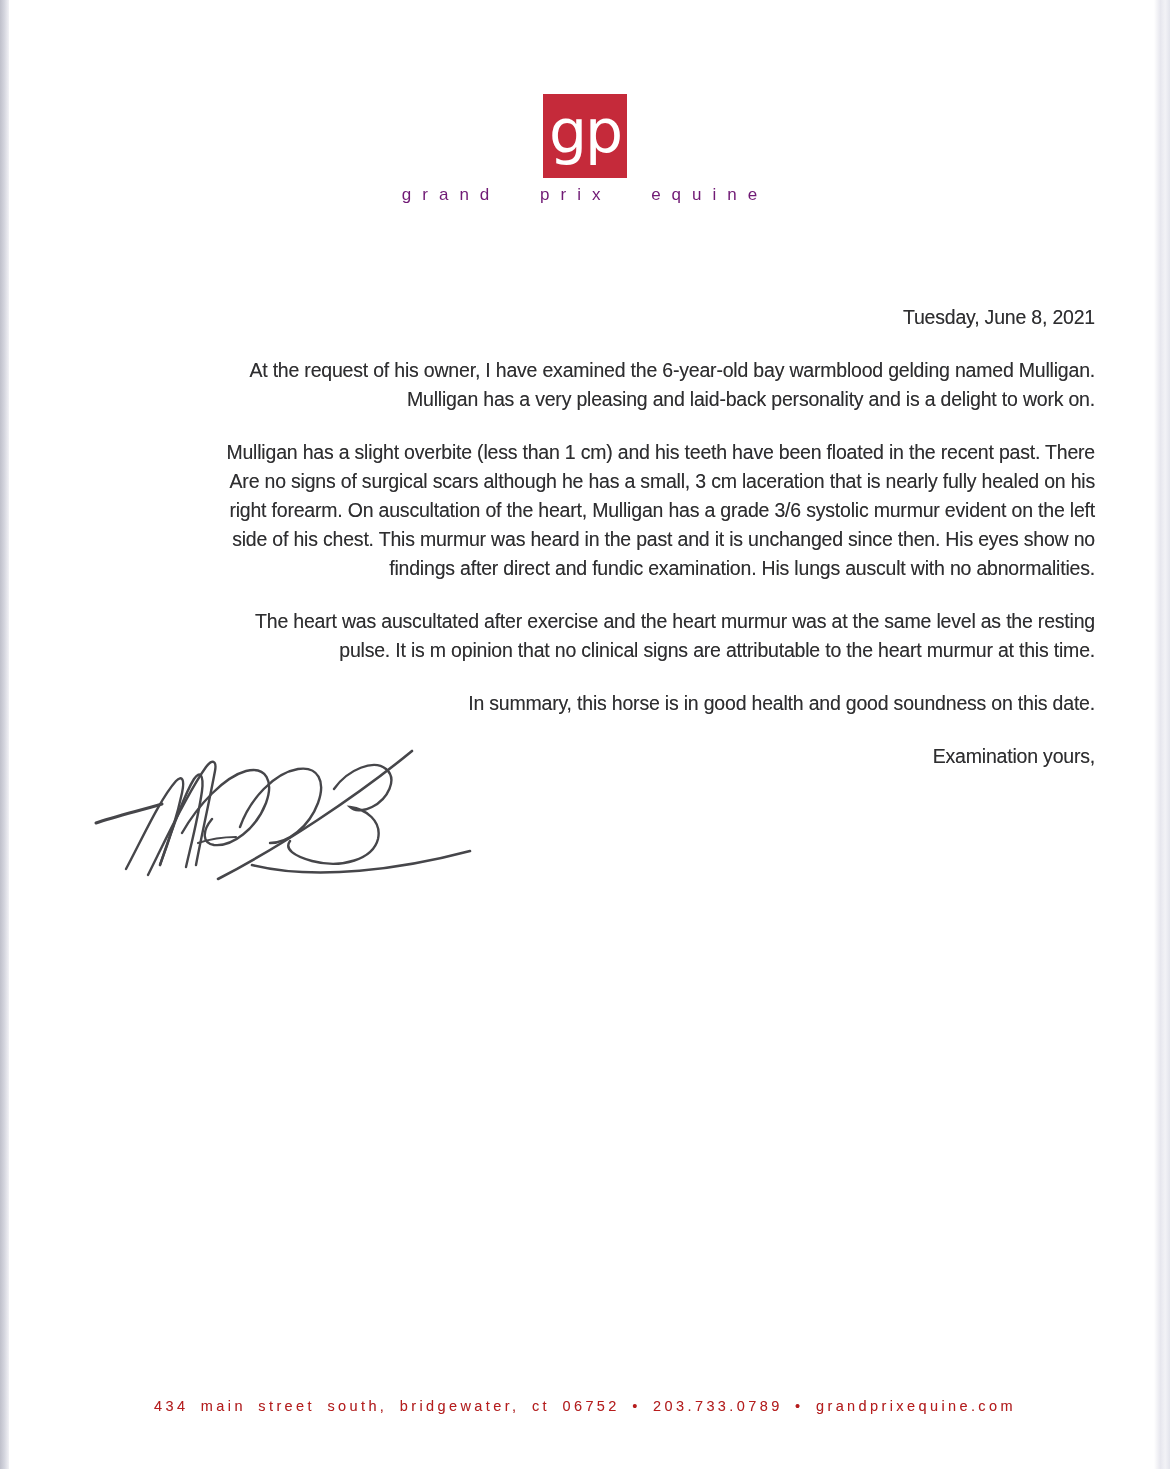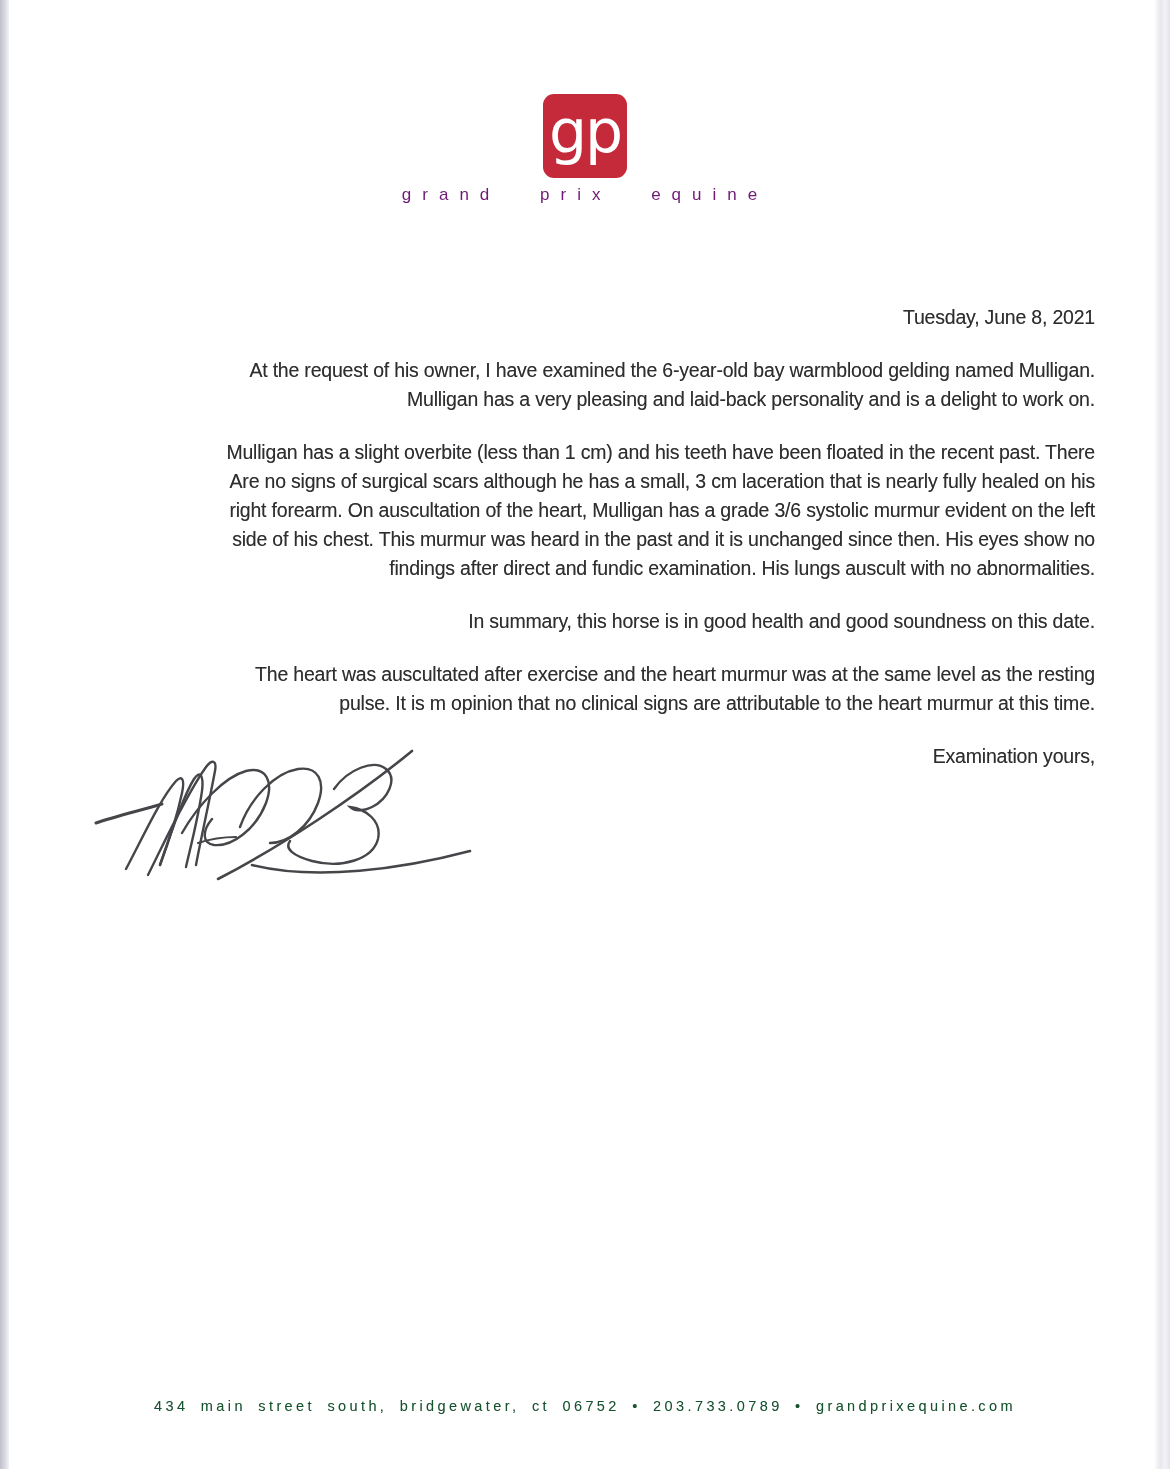--- a/index.html
+++ b/index.html
@@ -19,21 +19,21 @@
   .edge-right{
     position:absolute;right:0;top:0;width:16px;height:100%;
     background:linear-gradient(to right,rgba(230,230,236,0) 0,#e7e7ee 40%,#f2f2f6 70%,#e3e4ec 100%);
   }
   
   .logo-block{position:absolute;top:94px;left:0;width:100%;text-align:center;}
   .logo-square{
     display:flex;align-items:center;justify-content:center;
     width:84px;height:84px;margin:0 auto;
     font-family:"DejaVu Sans",sans-serif;
-    color:#ffffff;font-size:60px;line-height:1;letter-spacing:-2px;border-radius:11px;
+    color:#ffffff;font-size:60px;line-height:1;letter-spacing:-2px;
   }
   .logo-square span{transform:translateY(-5px);}
   .wordmark{
     margin-top:7px;
     font-size:17px;color:#701a75;
     letter-spacing:11px;word-spacing:24px;
   }
   
   .letter{
     position:absolute;left:135px;top:303px;width:960px;
@@ -47,21 +47,21 @@
   .signature{
     position:relative;height:108px;width:400px;
     margin:-24px 0 4px -45px;
     pointer-events:none;
   }
   .signature svg{position:absolute;left:0;top:0;}
   
   .footer{
     position:absolute;top:1398px;left:0;width:100%;
     text-align:center;
-    font-size:14.5px;color:#14532d;
+    font-size:14.5px;color:#b91c1c;
     letter-spacing:3.4px;word-spacing:5px;
     text-shadow:0 0 0.4px rgba(150,150,155,0.5);
   }
 </style>
 </head>
 <body>
 
 <div class="page">
   <div class="edge-left"></div>
   <div class="edge-right"></div>
@@ -75,23 +75,23 @@
 
   <div class="letter">
     <p>Tuesday, June 8, 2021</p>
     <p>At the request of his owner, I have examined the 6-year-old bay warmblood gelding named Mulligan.
 Mulligan has a very pleasing and laid-back personality and is a delight to work on.</p>
     <p>Mulligan has a slight overbite (less than 1 cm) and his teeth have been floated in the recent past. There
 Are no signs of surgical scars although he has a small, 3 cm laceration that is nearly fully healed on his
 right forearm. On auscultation of the heart, Mulligan has a grade 3/6 systolic murmur evident on the left
 side of his chest. This murmur was heard in the past and it is unchanged since then. His eyes show no
 findings after direct and fundic examination. His lungs auscult with no abnormalities.</p>
-    <p>In summary, this horse is in good health and good soundness on this date.</p>
     <p>The heart was auscultated after exercise and the heart murmur was at the same level as the resting
 pulse. It is m opinion that no clinical signs are attributable to the heart murmur at this time.</p>
+    <p>In summary, this horse is in good health and good soundness on this date.</p>
     <p class="closing">Examination yours,</p>
 
     <div class="signature">
       <svg width="400" height="135" viewBox="0 0 400 135" fill="none" xmlns="http://www.w3.org/2000/svg">
         <g stroke="#46464a" stroke-width="2.4" stroke-linecap="round" fill="none">
 
           <path d="M6,76 C24,70 48,64 72,57" stroke-width="3"></path>
 
           <path d="M36,122 C52,92 70,52 86,34 C92,28 95,32 92,46 C86,74 76,102 70,118"></path>
           <path d="M70,118 C80,88 94,48 104,32 C110,23 114,28 112,44 C108,72 100,102 96,120"></path>

